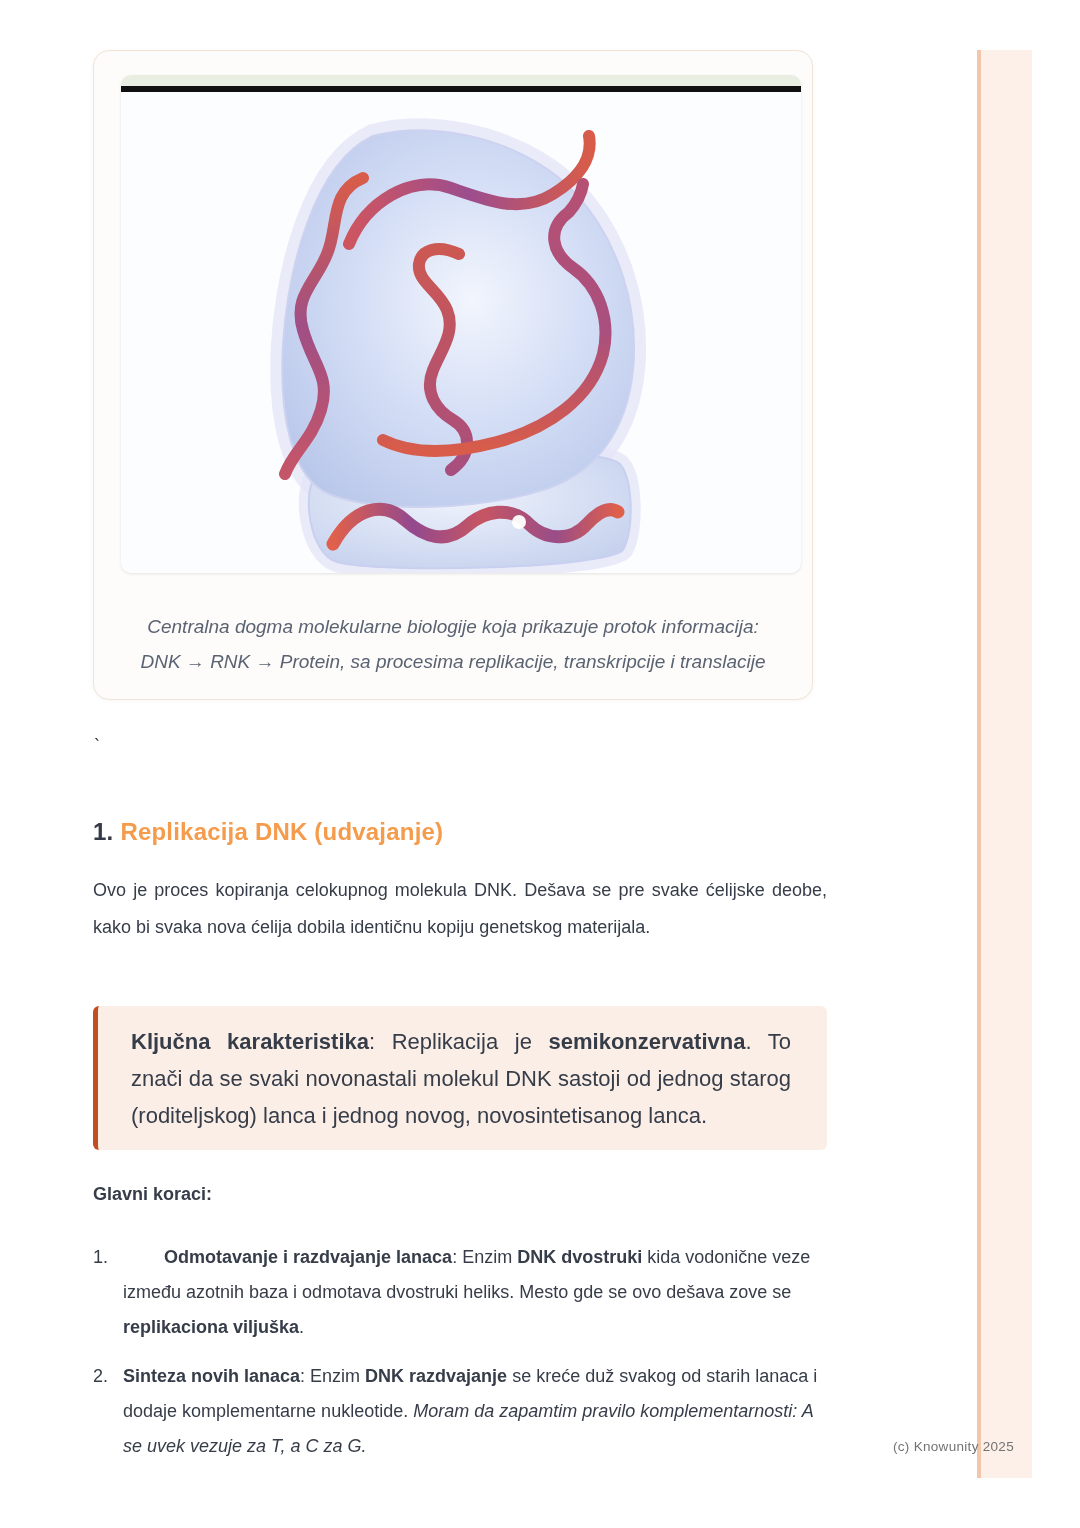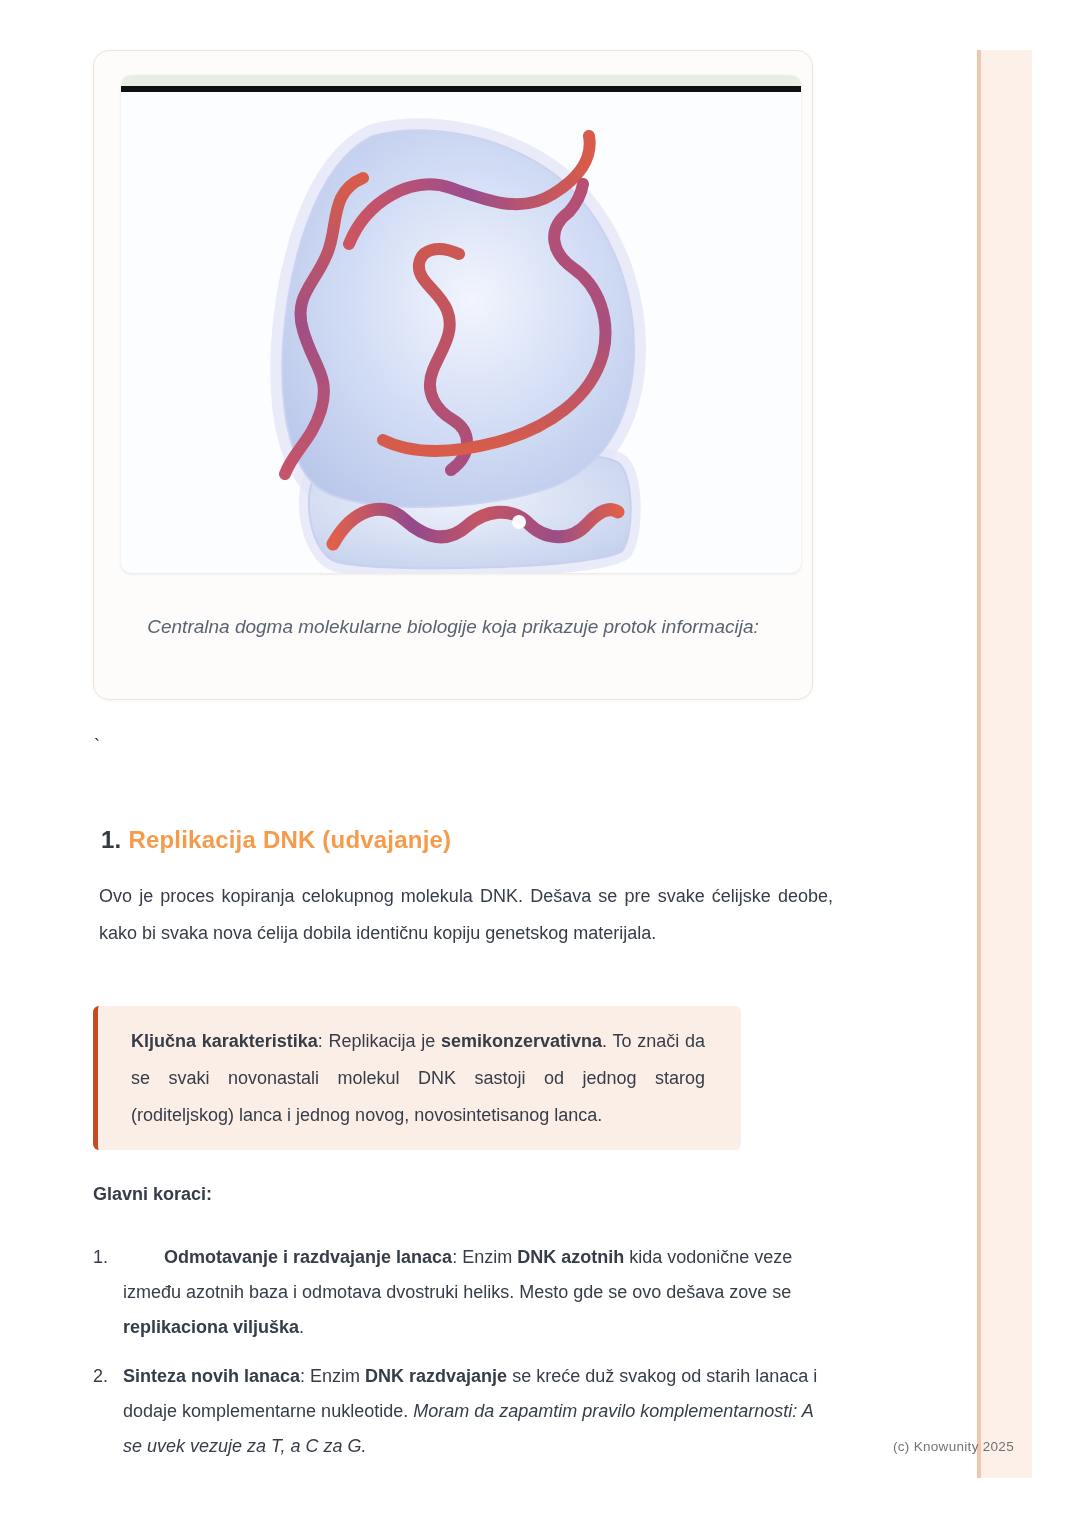--- a/index.html
+++ b/index.html
@@ -45,23 +45,23 @@
   }
   .section-heading .num { color:#343b46; margin-right:7px; }
   .section-heading .label { color:#f59b4c; }
 
   .intro {
     position:absolute; left:93px; top:872px; width:734px;
     font-size:18px; line-height:37px; text-align:justify; z-index:2;
   }
 
   .callout {
-    position:absolute; left:93px; top:1006px; width:648px; box-sizing:border-box;
+    position:absolute; left:93px; top:1006px; width:734px; box-sizing:border-box;
     background:#fbeee7; border-left:5px solid #c24d20; border-radius:6px;
-    padding:17px 36px 16px 33px; font-size:18px; line-height:37px;
+    padding:17px 36px 16px 33px; font-size:22px; line-height:37px;
     text-align:justify; z-index:2;
   }
 
   .steps-label {
     position:absolute; left:93px; top:1182px; font-size:18px; font-weight:700;
     line-height:24px; z-index:2;text-align:right;
   }
 
   .steps { position:absolute; left:93px; top:1240px; width:740px; z-index:2; }
   .step { display:flex; margin-bottom:14px; font-size:18px; line-height:35px; }
@@ -132,41 +132,42 @@
       <path d="M 242 86 C 208 100 218 134 206 162 C 194 192 172 204 182 238 C 192 274 210 284 200 318 C 191 348 172 360 164 382" fill="none" stroke="url(#g2)" stroke-width="12" stroke-linecap="round"></path>
       <path d="M 338 162 C 316 152 300 158 298 172 C 296 190 318 198 326 218 C 335 240 320 258 312 278 C 303 300 315 318 332 328 C 352 340 350 364 330 378" fill="none" stroke="url(#g3)" stroke-width="12" stroke-linecap="round"></path>
       <path d="M 462 92 C 460 104 455 112 448 120 C 424 138 432 162 452 176 C 478 194 490 228 482 262 C 470 306 428 336 376 350 C 330 362 290 362 262 348" fill="none" stroke="url(#g4)" stroke-width="12" stroke-linecap="round"></path>
 
       <path d="M 212 452 C 232 416 262 408 284 428 C 304 446 326 452 346 434 C 364 418 390 414 408 432 C 424 448 450 450 466 432 C 478 419 488 414 497 420" fill="none" stroke="url(#g5)" stroke-width="13" stroke-linecap="round"></path>
       <circle cx="398" cy="430" r="7" fill="#ffffff" opacity="0.95"></circle>
     </svg>
   </div>
   <div class="figure-caption">
     <div>Centralna dogma molekularne biologije koja prikazuje protok informacija:</div>
+    <div>DNK → RNK → Protein, sa procesima replikacije, transkripcije i translacije</div>
   </div>
 </div>
 
 <div class="stray-backtick">`</div>
 
-<h2 class="section-heading" style="margin:8px;text-align:center;">
+<h2 class="section-heading" style="margin:0;text-align:center;">
   <span class="num">1.</span><span class="label">Replikacija DNK (udvajanje)</span>
 </h2>
 
-<p class="intro" style="margin:6px;">Ovo je proces kopiranja celokupnog molekula DNK. Dešava se pre svake ćelijske deobe, kako bi svaka nova ćelija dobila identičnu kopiju genetskog materijala.</p>
+<p class="intro" style="margin:0;">Ovo je proces kopiranja celokupnog molekula DNK. Dešava se pre svake ćelijske deobe, kako bi svaka nova ćelija dobila identičnu kopiju genetskog materijala.</p>
 
 <div class="callout">
   <span><span style="font-weight: 700;">Ključna karakteristika</span><span>: Replikacija je </span><span style="font-weight: 700;">semikonzervativna</span><span>. To znači da se svaki novonastali molekul DNK sastoji od jednog starog (roditeljskog) lanca i jednog novog, novosintetisanog lanca.</span></span>
 </div>
 
 <div class="steps-label">Glavni koraci:</div>
 
 <div class="steps">
   <div class="step">
     <span class="snum">1.</span>
-    <span class="sbody"><span style="font-weight: 700; margin-left: 41px;">Odmotavanje i razdvajanje lanaca</span><span>: Enzim </span><span style="font-weight: 700;">DNK azotnih</span><span> kida vodonične veze između azotnih baza i odmotava dvostruki heliks. Mesto gde se ovo dešava zove se </span><span style="font-weight: 700;">replikaciona viljuška</span><span>.</span></span>
+    <span class="sbody"><span style="font-weight: 700; margin-left: 41px;">Odmotavanje i razdvajanje lanaca</span><span>: Enzim </span><span style="font-weight: 700;">DNK dvostruki</span><span> kida vodonične veze između azotnih baza i odmotava dvostruki heliks. Mesto gde se ovo dešava zove se </span><span style="font-weight: 700;">replikaciona viljuška</span><span>.</span></span>
   </div>
   <div class="step">
     <span class="snum">2.</span>
     <span class="sbody"><span style="font-weight: 700;">Sinteza novih lanaca</span><span>: Enzim </span><span style="font-weight: 700;">DNK razdvajanje</span><span> se kreće duž svakog od starih lanaca i dodaje komplementarne nukleotide. </span><span style="font-style: italic;">Moram da zapamtim pravilo komplementarnosti: A se uvek vezuje za T, a C za G.</span></span>
   </div>
 </div>
 
 <div class="footer">(c) Knowunity 2025</div>
 
 </body></html>

